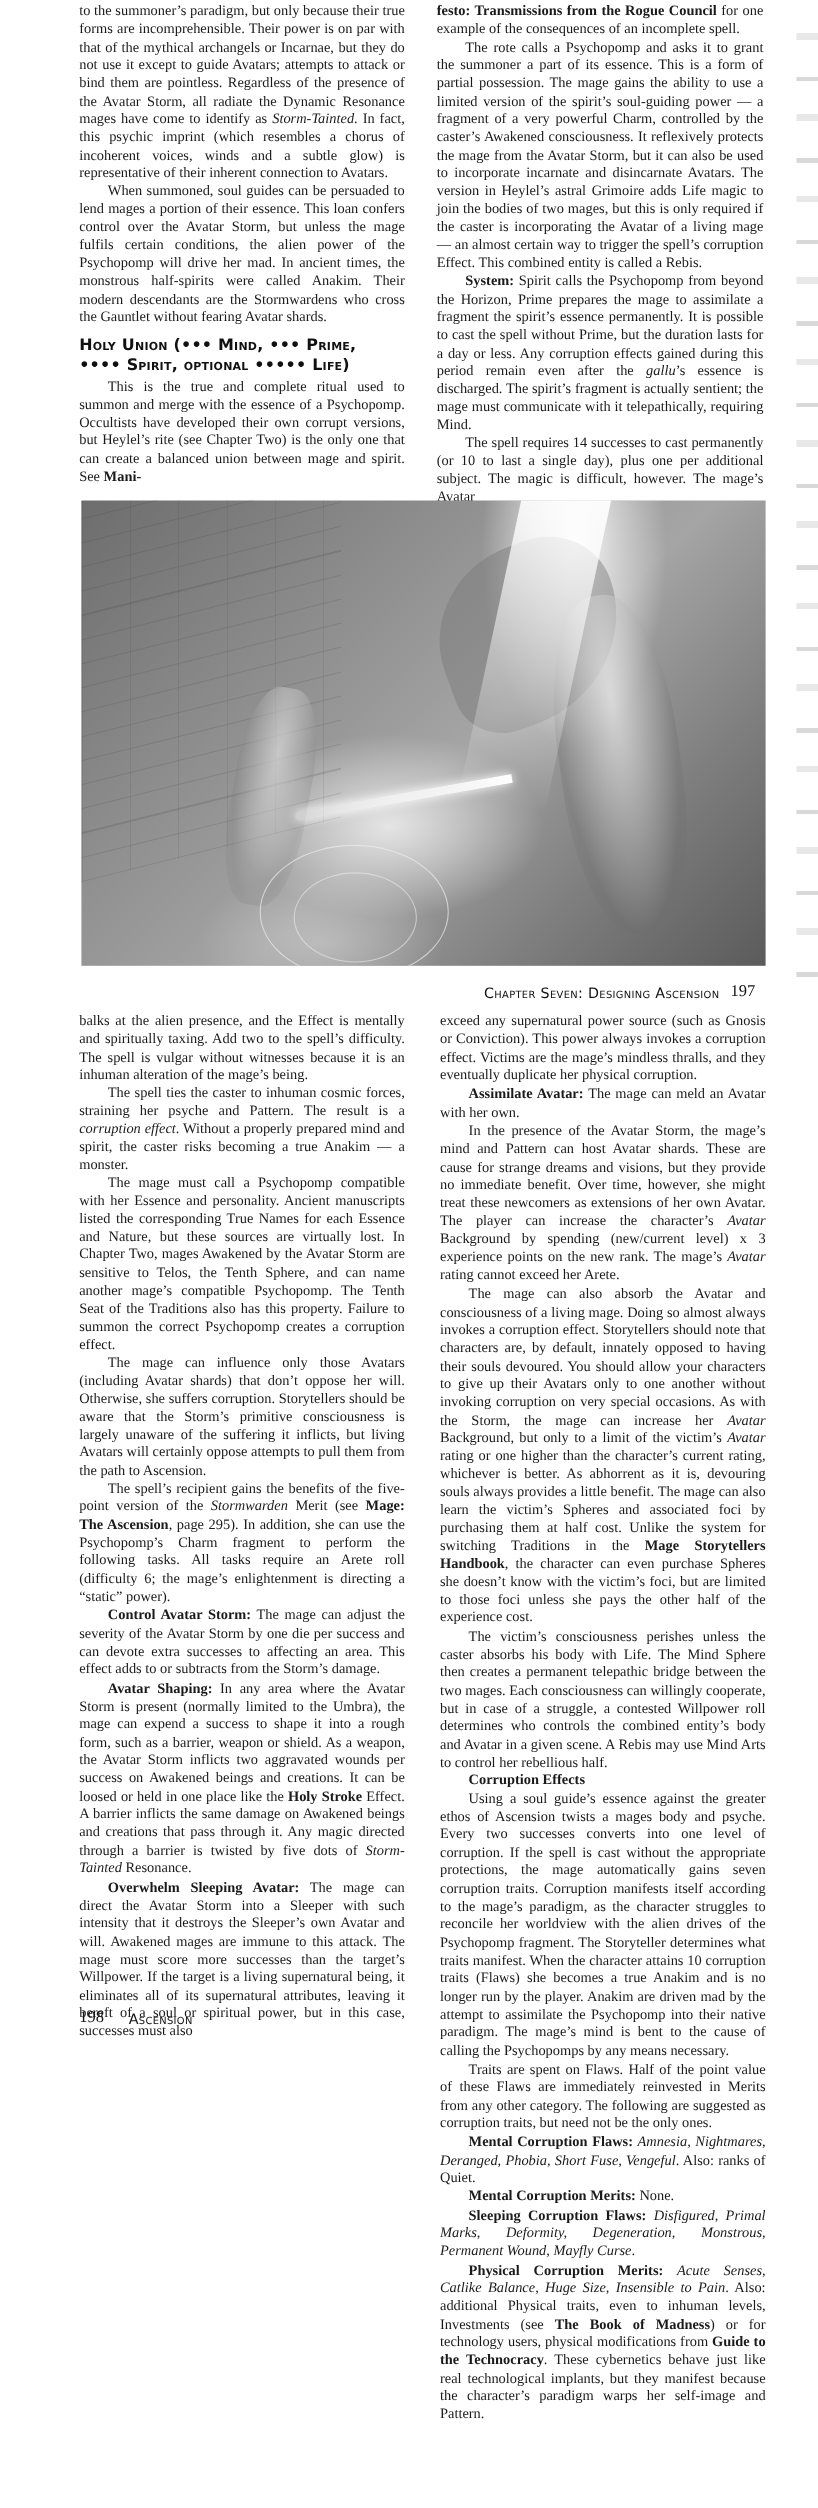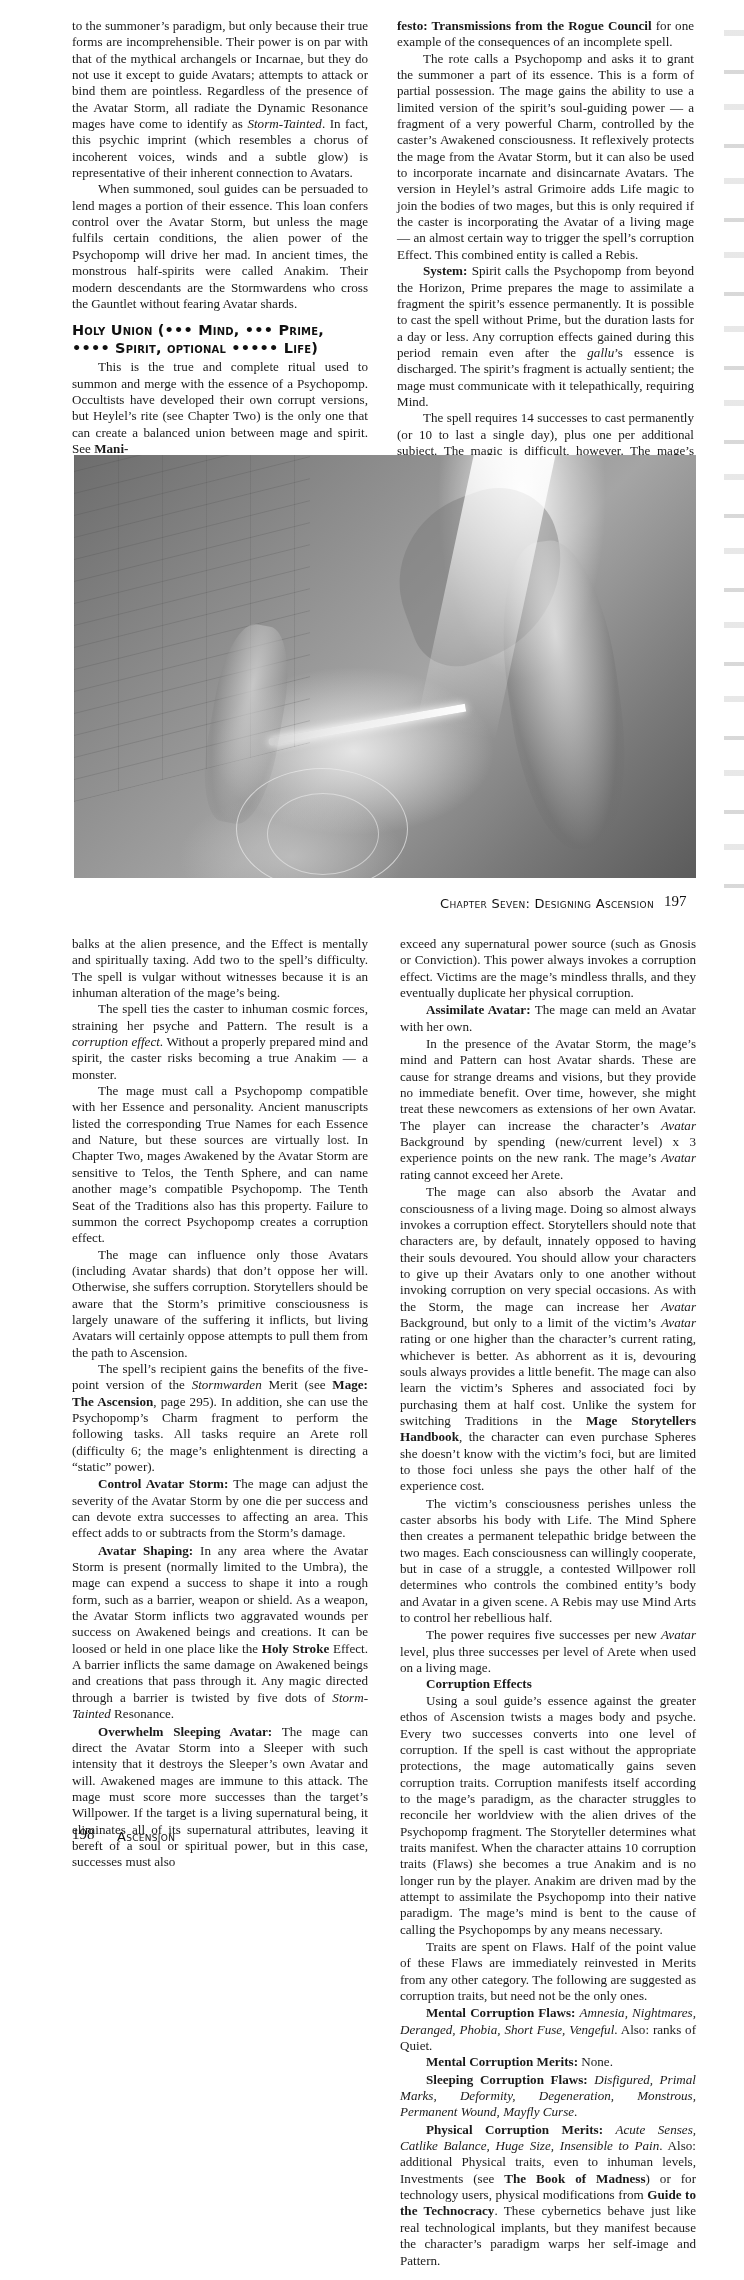--- a/index.html
+++ b/index.html
@@ -1,18 +1,18 @@
 <!DOCTYPE html>
 <html><head>
 <meta charset="utf-8">
 <style>
   html, body { margin:0; padding:0; background:#ffffff; }
   body { width:744px; height:2280px; position:relative; overflow:hidden;
          font-family:"Liberation Serif", "DejaVu Serif", serif; color:#1a1a1a; }
-  .col { position:absolute; font-size:13.1px; line-height:16.35px; text-align:justify;margin-top:16px; }
+  .col { position:absolute; font-size:13.1px; line-height:16.35px; text-align:justify; }
   .col p { margin:0; text-indent:0; }
   .col p.ind { text-indent:26px; }
   .col p.gap { margin-top:1px; }
   .col b { font-weight:bold; }
   .col i { font-style:italic; }
   .heading { font-family:"DejaVu Sans", sans-serif; font-size:14.5px; line-height:18px;
              font-variant:small-caps; letter-spacing:0.2px; margin:9px 0 2px 0; color:#111; font-weight:bold; }
   
   #p1-left  { left:72px; top:2px; width:296px; }
   #p1-right { left:397px; top:2px; width:297px; }
@@ -106,21 +106,20 @@
   <p class="ind gap"><b>Avatar Shaping:</b><span> In any area where the Avatar Storm is present (normally limited to the Umbra), the mage can expend a success to shape it into a rough form, such as a barrier, weapon or shield. As a weapon, the Avatar Storm inflicts two aggravated wounds per success on Awakened beings and creations. It can be loosed or held in one place like the </span><b>Holy Stroke</b><span> Effect. A barrier inflicts the same damage on Awakened beings and creations that pass through it. Any magic directed through a barrier is twisted by five dots of </span><i>Storm-Tainted</i><span> Resonance.</span></p>
   <p class="ind gap"><b>Overwhelm Sleeping Avatar:</b><span> The mage can direct the Avatar Storm into a Sleeper with such intensity that it destroys the Sleeper’s own Avatar and will. Awakened mages are immune to this attack. The mage must score more successes than the target’s Willpower. If the target is a living supernatural being, it eliminates all of its supernatural attributes, leaving it bereft of a soul or spiritual power, but in this case, successes must also</span></p>
 </div>
 
 <div id="p2-right" class="col">
   <p>exceed any supernatural power source (such as Gnosis or Conviction). This power always invokes a corruption effect. Victims are the mage’s mindless thralls, and they eventually duplicate her physical corruption.</p>
   <p class="ind gap"><b>Assimilate Avatar:</b><span> The mage can meld an Avatar with her own.</span></p>
   <p class="ind gap"><span>In the presence of the Avatar Storm, the mage’s mind and Pattern can host Avatar shards. These are cause for strange dreams and visions, but they provide no immediate benefit. Over time, however, she might treat these newcomers as extensions of her own Avatar. The player can increase the character’s </span><i>Avatar</i><span> Background by spending (new/current level) x 3 experience points on the new rank. The mage’s </span><i>Avatar</i><span> rating cannot exceed her Arete.</span></p>
   <p class="ind gap"><span>The mage can also absorb the Avatar and consciousness of a living mage. Doing so almost always invokes a corruption effect. Storytellers should note that characters are, by default, innately opposed to having their souls devoured. You should allow your characters to give up their Avatars only to one another without invoking corruption on very special occasions. As with the Storm, the mage can increase her </span><i>Avatar</i><span> Background, but only to a limit of the victim’s </span><i>Avatar</i><span> rating or one higher than the character’s current rating, whichever is better. As abhorrent as it is, devouring souls always provides a little benefit. The mage can also learn the victim’s Spheres and associated foci by purchasing them at half cost. Unlike the system for switching Traditions in the </span><b>Mage Storytellers Handbook</b><span>, the character can even purchase Spheres she doesn’t know with the victim’s foci, but are limited to those foci unless she pays the other half of the experience cost.</span></p>
   <p class="ind gap">The victim’s consciousness perishes unless the caster absorbs his body with Life. The Mind Sphere then creates a permanent telepathic bridge between the two mages. Each consciousness can willingly cooperate, but in case of a struggle, a contested Willpower roll determines who controls the combined entity’s body and Avatar in a given scene. A Rebis may use Mind Arts to control her rebellious half.</p>
-  <p class="ind gap"><span>The power requires five successes per new </span><i>Avatar</i><span> level, plus three successes per level of Arete when used on a living mage.</span></p>
   <p class="ind"><b>Corruption Effects</b></p>
   <p class="ind">Using a soul guide’s essence against the greater ethos of Ascension twists a mages body and psyche. Every two successes converts into one level of corruption. If the spell is cast without the appropriate protections, the mage automatically gains seven corruption traits. Corruption manifests itself according to the mage’s paradigm, as the character struggles to reconcile her worldview with the alien drives of the Psychopomp fragment. The Storyteller determines what traits manifest. When the character attains 10 corruption traits (Flaws) she becomes a true Anakim and is no longer run by the player. Anakim are driven mad by the attempt to assimilate the Psychopomp into their native paradigm. The mage’s mind is bent to the cause of calling the Psychopomps by any means necessary.</p>
   <p class="ind gap">Traits are spent on Flaws. Half of the point value of these Flaws are immediately reinvested in Merits from any other category. The following are suggested as corruption traits, but need not be the only ones.</p>
   <p class="ind gap"><b>Mental Corruption Flaws:</b> <i>Amnesia, Nightmares, Deranged, Phobia, Short Fuse, Vengeful</i><span>. Also: ranks of Quiet.</span></p>
   <p class="ind"><b>Mental Corruption Merits:</b><span> None.</span></p>
   <p class="ind gap"><b>Sleeping Corruption Flaws:</b> <i>Disfigured, Primal Marks, Deformity, Degeneration, Monstrous, Permanent Wound, Mayfly Curse</i><span>.</span></p>
   <p class="ind gap"><b>Physical Corruption Merits:</b> <i>Acute Senses, Catlike Balance, Huge Size, Insensible to Pain</i><span>. Also: additional Physical traits, even to inhuman levels, Investments (see </span><b>The Book of Madness</b><span>) or for technology users, physical modifications from </span><b>Guide to the Technocracy</b><span>. These cybernetics behave just like real technological implants, but they manifest because the character’s paradigm warps her self-image and Pattern.</span></p>
 </div>
 
 <div id="p2-folio" class="folio">198</div>

